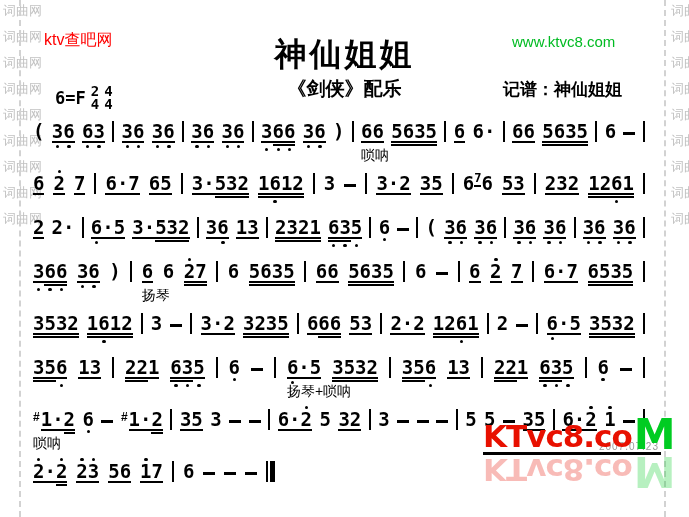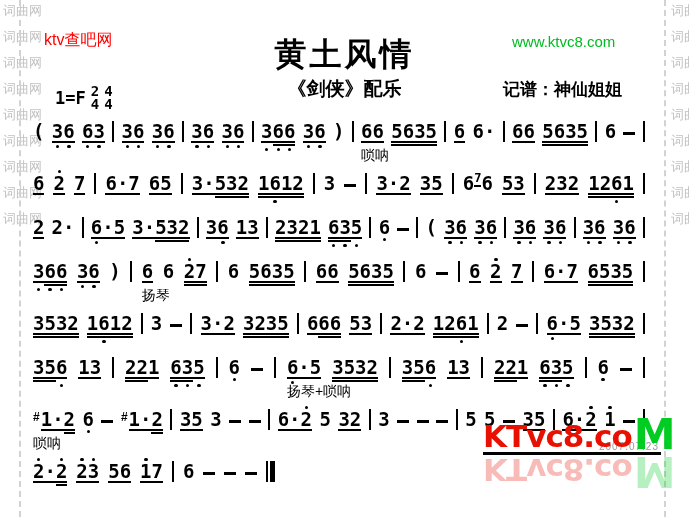--- a/index.html
+++ b/index.html
@@ -115,26 +115,26 @@
       <span class="ch">曲</span>
     </div><div class="grp">
       <span class="ch">词</span>
       <span class="ch">曲</span>
     </div><div class="grp">
       <span class="ch">词</span>
       <span class="ch">曲</span>
     </div></div>
 
 <div class="site-left">ktv查吧网</div>
-<div class="title">黄土风情</div>
+<div class="title">神仙姐姐</div>
 <div class="site-right">www.ktvc8.com</div>
 <div class="subtitle">《剑侠》配乐</div>
 <div class="transcriber">记谱：神仙姐姐</div>
 <div class="keysig">
-  <span class="base">1=F</span>
+  <span class="base">6=F</span>
   <span class="frac">
     <span>2</span>
     <span>4</span>
   </span>
   <span class="frac">
     <span>4</span>
     <span>4</span>
   </span>
 </div>
 

